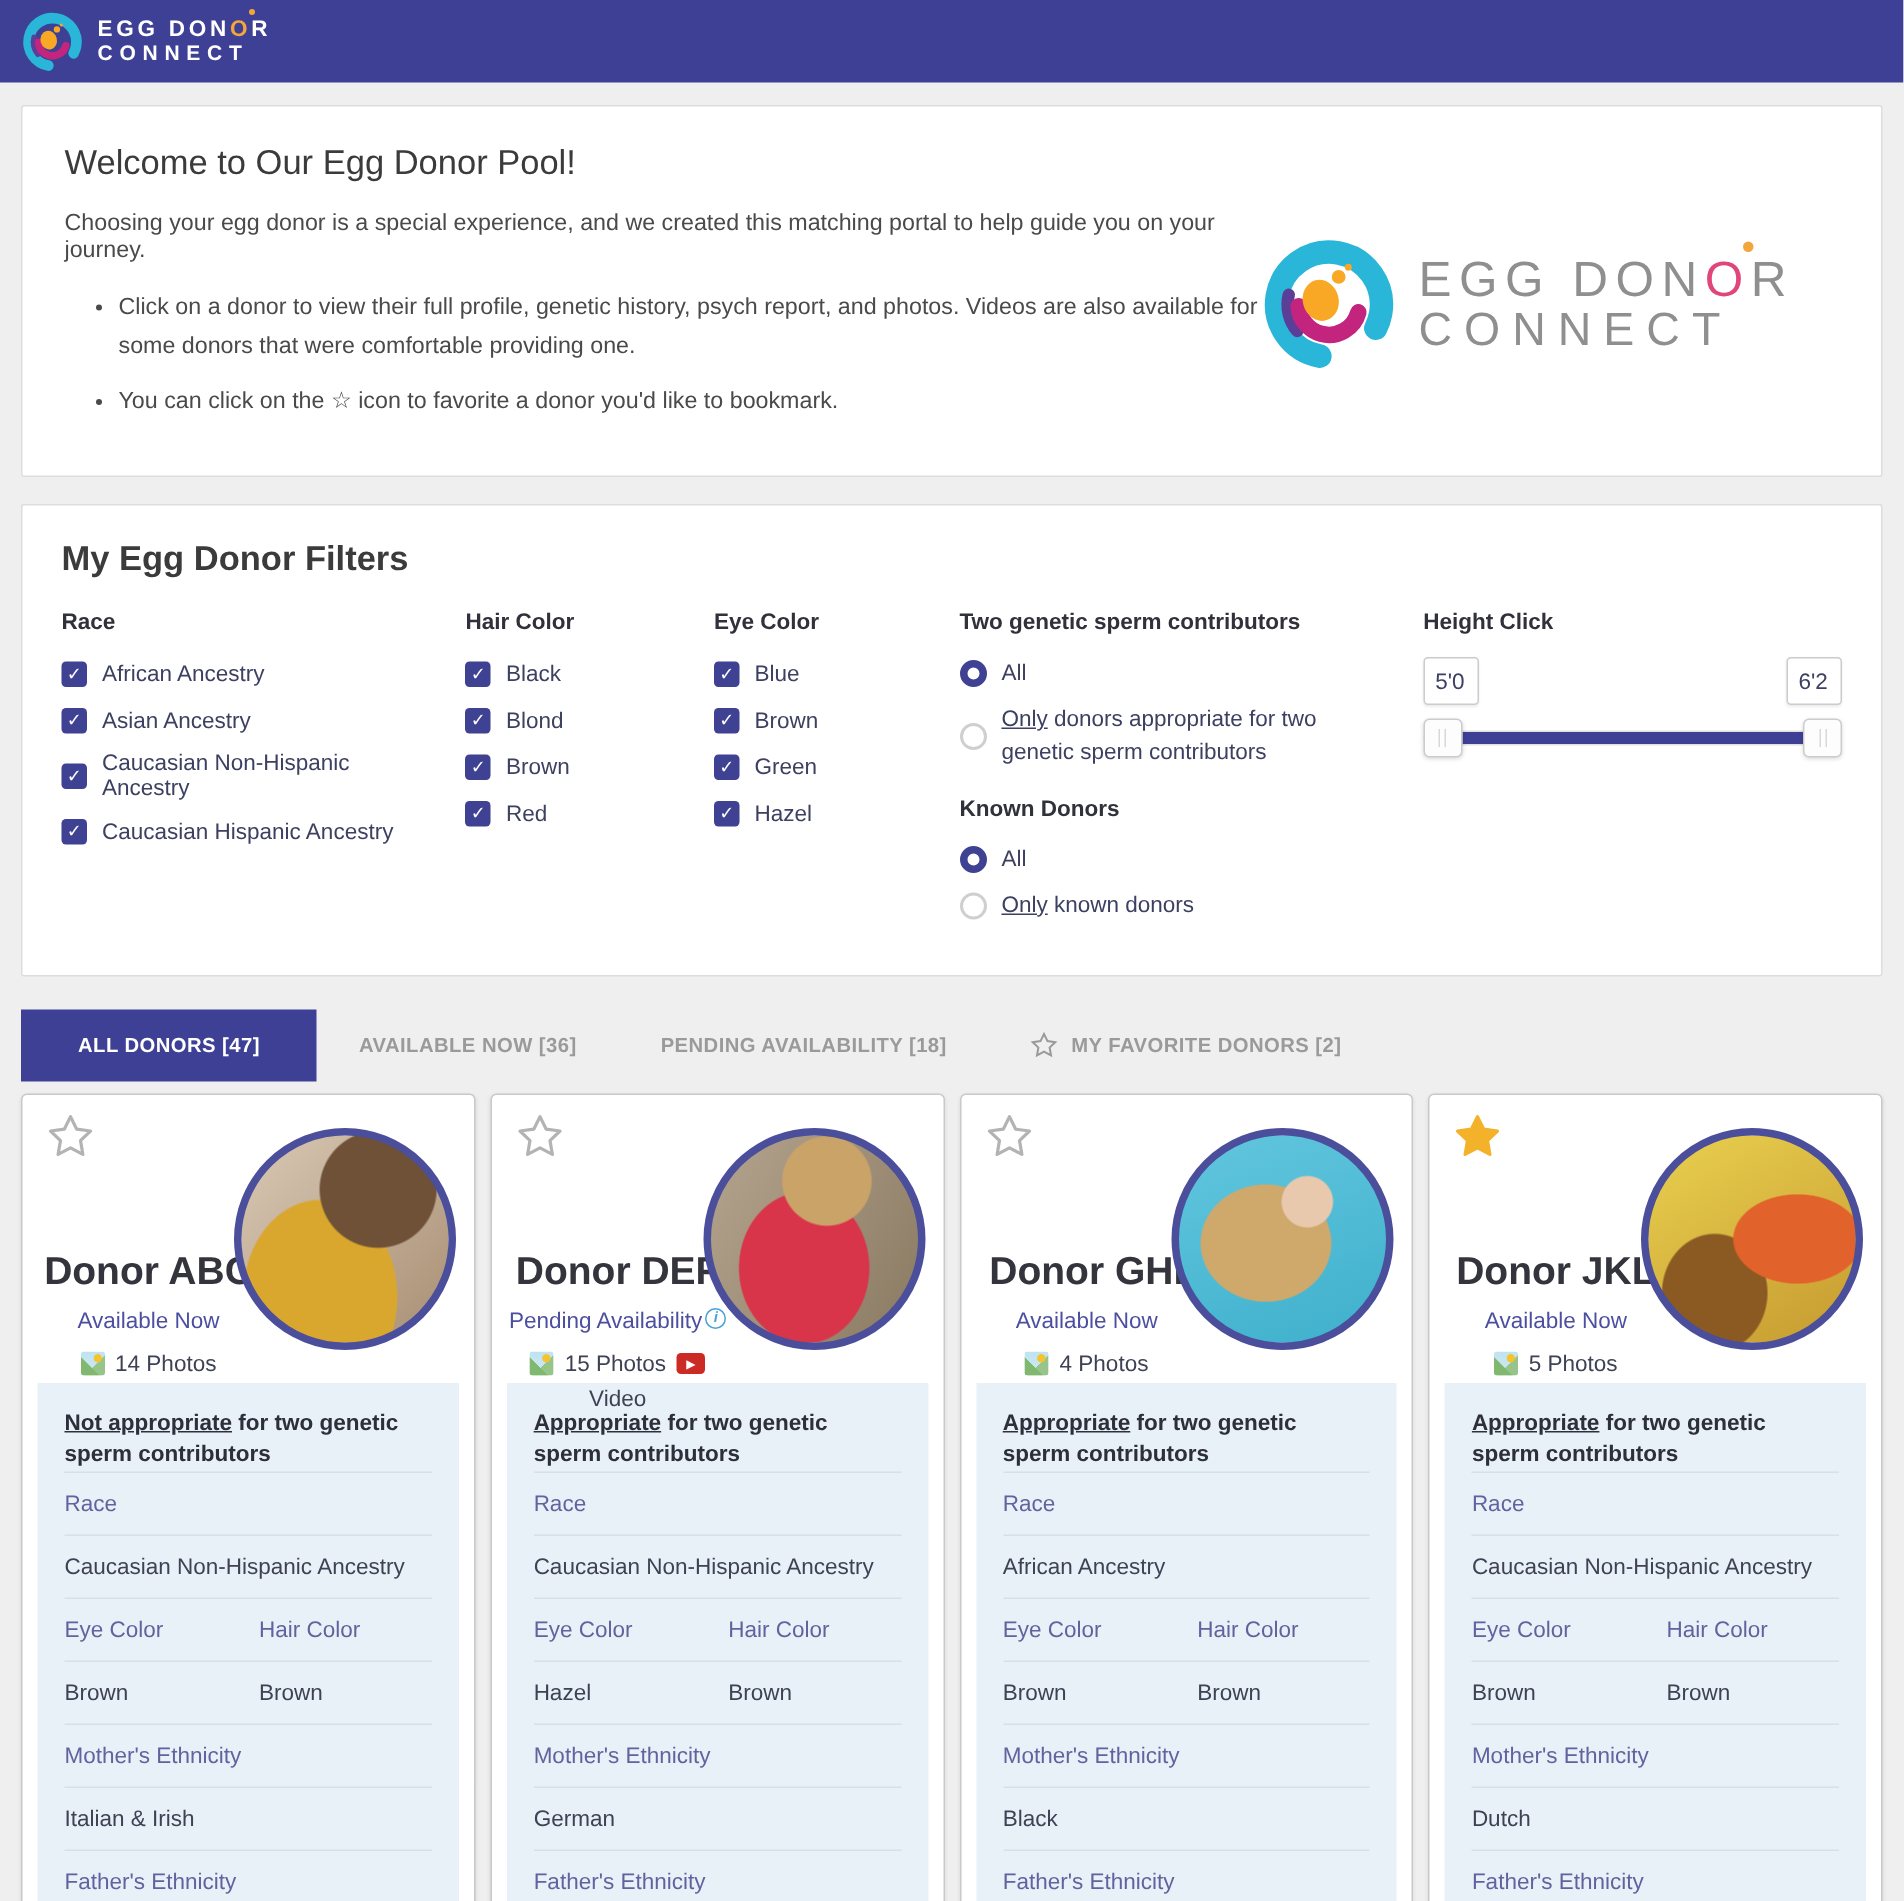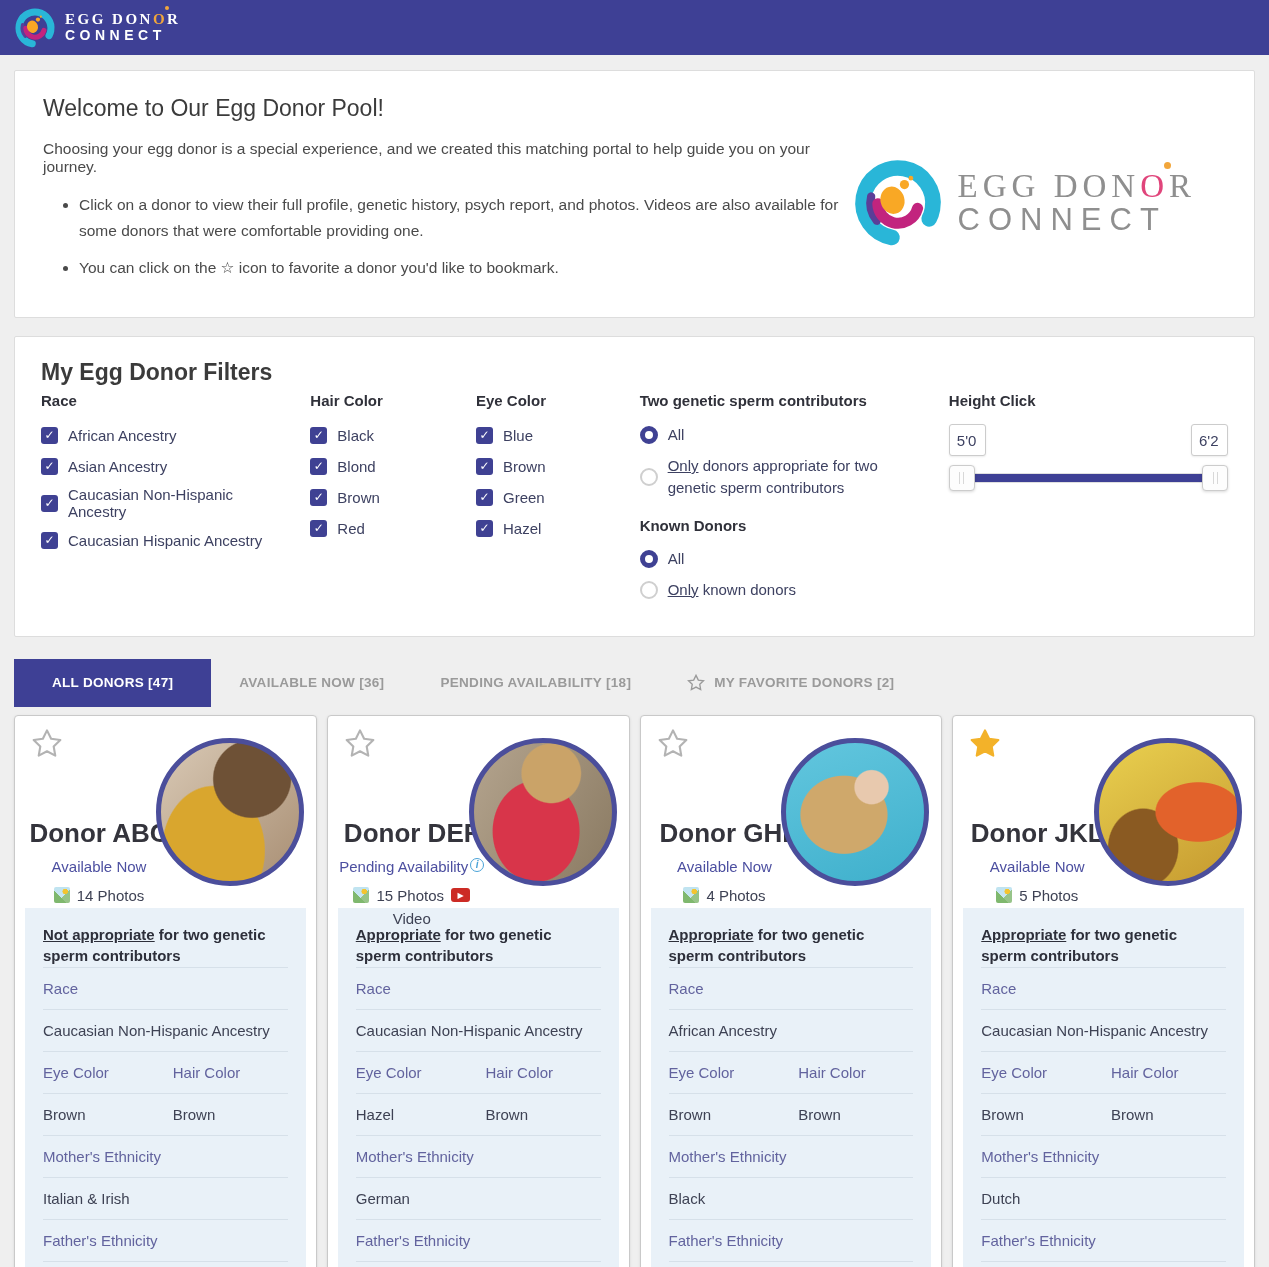--- a/index.html
+++ b/index.html
@@ -6,42 +6,42 @@
   html,body { background:#efefef; }
   body {
     width:1269px; min-height:1267px; margin:0 auto;
     font-family:"Liberation Sans","DejaVu Sans",sans-serif;
     color:#3e4254;
   }
   
   .navbar { height:55px; background:#3e4095; display:flex; align-items:center; padding:0 14px; }
   .brand { display:flex; align-items:center; gap:9px; cursor:pointer; }
   .brand-text { color:#fff; font-weight:700; line-height:1.05; }
-  .brand-text .l1 { font-size:15px; letter-spacing:2.5px;font-family:Liberation Serif, serif; }
+  .brand-text .l1 { font-size:15px; letter-spacing:2.5px; }
   .brand-text .l2 { font-size:14px; letter-spacing:4.5px; }
   .o-sp { position:relative; color:#f2a63b; }
   .o-sp .dot { position:absolute; top:-5px; right:-2px; width:4px; height:4px; border-radius:50%; background:#f2a63b; }
   
   .wrap { margin:0 14px; }
   .panel { background:#fff; border:1px solid #ddd; border-radius:2px; }
   .welcome { margin-top:15px; padding:24px 28px 26px; display:flex; justify-content:space-between; }
   .welcome h1 { font-size:23px; color:#3b3b3b; font-weight:400; margin-bottom:18px; }
   .welcome p { font-size:15.5px; color:#4a4a4a; margin-bottom:16px; }
   .welcome ul { margin-left:36px; font-size:15.5px; color:#4a4a4a; }
   .welcome li { margin-bottom:10px; line-height:1.7; max-width:810px; }
   .welcome-left { flex:1; }
   .big-logo { display:flex; align-items:center; gap:14px; margin:20px 30px 0 0; }
   .big-logo .brand-text { color:#8f8f8f; font-weight:400; }
   .big-logo .brand-text .l1 { font-size:33px; letter-spacing:5px; }
   .big-logo .brand-text .l2 { font-size:31px; letter-spacing:8px; }
   .big-logo .o-sp { color:#e0457b; }
   .big-logo .o-sp .dot { width:7px; height:7px; top:-6px; right:-2px; }
   
   .filters { margin-top:18px; padding:22px 26px 26px; }
-  .filters h2 { font-size:23px; color:#3b3b3b; font-weight:700; margin-bottom:6px; }
+  .filters h2 { font-size:23px; color:#3b3b3b; font-weight:700; margin-bottom:20px; }
   .fcols { display:flex; }
   .fcol h4 { font-size:15px; color:#30313a; margin-bottom:15px; }
   .fcol { margin-right:48px; }
   .fcol.race { width:222px; }
   .fcol.hair { width:118px; }
   .fcol.eye  { width:116px; }
   .fcol.genetic { width:262px; }
   .fcol.hrange { width:280px; margin-right:0; }
   .chk, .radio-opt { display:flex; align-items:center; gap:10px; margin-bottom:9px; cursor:pointer;
     font-size:15px; color:#3d4161; min-height:22px; }

